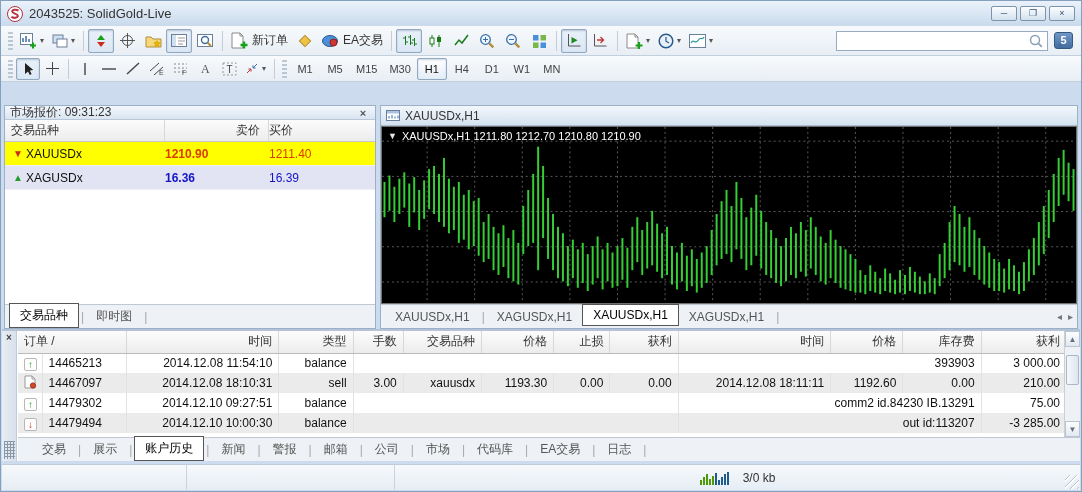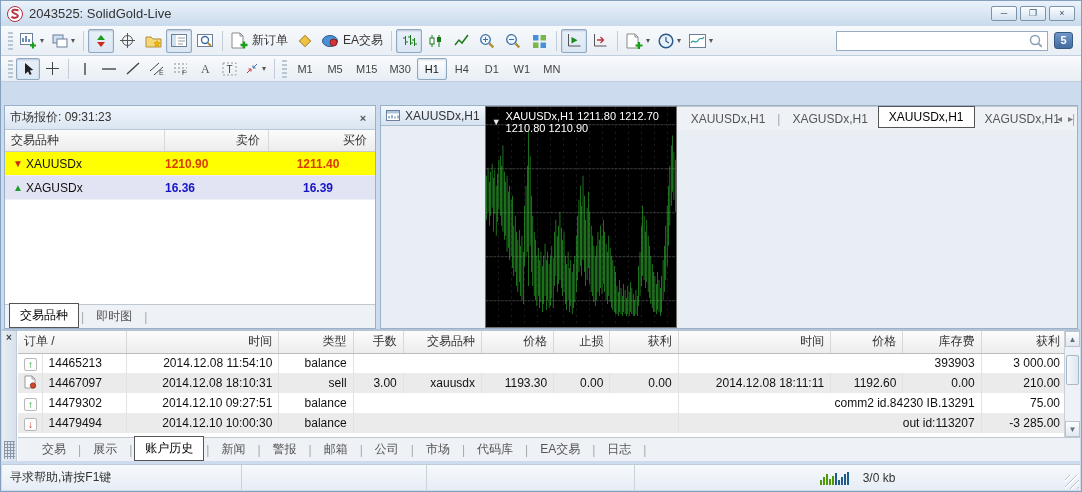--- a/index.html
+++ b/index.html
@@ -33,45 +33,45 @@
   .searchwrap{margin-left:auto;display:flex;align-items:center;gap:6px;padding-right:4px}
   .searchbox{width:212px;height:20px;border:1px solid #98aabf;background:#fff;display:flex;align-items:center}
   .searchbox input{flex:1;border:0;outline:0;height:16px;font:12px "Liberation Sans",sans-serif;padding:0 4px}
   .badge{min-width:19px;height:17px;background:linear-gradient(#6f97c8,#446d9f);border:1px solid #38597f;border-radius:3px;color:#fff;font-size:11px;font-weight:bold;text-align:center;line-height:15px;position:relative}
   .badge:after{content:"";position:absolute;left:3px;bottom:-4px;border:4px solid transparent;border-top-color:#446d9f;border-left-width:2px;border-right-width:2px}
 
   
   #main{position:absolute;left:1px;right:1px;top:102px;height:226px;background:#ccdcee}
   
   #market-watch{position:absolute;left:2px;top:2px;width:372px;bottom:0;background:#fff;border:1px solid #9ab0c6;display:flex;flex-direction:column}
-  .mw-title{height:24px;background:linear-gradient(#f2f7fc,#dae5f1);border-bottom:1px solid #b8c8d8;display:flex;align-items:center;padding:0 5px;color:#333}
+  .mw-title{height:14px;background:linear-gradient(#f2f7fc,#dae5f1);border-bottom:1px solid #b8c8d8;display:flex;align-items:center;padding:0 5px;color:#333}
   .mw-close{margin-left:auto;width:14px;text-align:center;color:#555;font-size:11px;font-weight:bold}
   .mw-cols{height:22px;display:flex;align-items:center;background:linear-gradient(#fcfcfc,#ececec);border-bottom:1px solid #c8c8c8;color:#333}
   .mw-cols .c0{flex:0 0 160px;padding-left:6px;border-right:1px solid #d8d8d8;height:100%;display:flex;align-items:center}
   .mw-cols .c1{flex:0 0 104px;text-align:right;padding-right:8px;border-right:1px solid #d8d8d8;height:100%;display:flex;align-items:center;justify-content:flex-end}
-  .mw-cols .c2{flex:1;text-align:right;padding-right:8px}
+  .mw-cols .c2{flex:1;text-align:left;padding-right:8px}
   .mw-row{height:24px;display:flex;align-items:center;border-bottom:1px solid #eef0f6}
   .mw-row.hl{background:#ffff00}
   .mw-row.lav{background:#e2e3f3}
   .mw-ico{flex:0 0 16px;margin-left:5px;font-size:10px;text-align:center}
   .mw-ico.up{color:#1d9e2c}.mw-ico.down{color:#cc2a1a}
   .mw-sym{flex:0 0 139px;color:#111}
   .mw-bid{flex:0 0 104px;text-align:left;padding-right:8px;font-weight:bold}
-  .mw-ask{flex:1;text-align:center;padding-right:8px;font-weight:bold}
+  .mw-ask{flex:1;text-align:left;padding-right:8px;font-weight:normal}
   .mw-row.hl .mw-bid,.mw-row.hl .mw-ask{color:#d93d00}
   .mw-row.lav .mw-bid,.mw-row.lav .mw-ask{color:#1414c8}
   .mw-space{flex:1;background:#fff}
   .mw-tabs{height:24px;background:#eef1f5;border-top:1px solid #c0c8d2;display:flex;align-items:center;padding-left:4px}
 
   .tabbtn{padding:2px 10px;color:#555;white-space:nowrap}
   .tabbtn.active{background:#fff;border:1px solid #555;color:#000;margin-top:-3px;padding:3px 10px;position:relative;z-index:2}
   .tabdiv{color:#a8a8a8;padding:0 2px}
 
   
-  #chart-window{position:absolute;left:378px;top:2px;right:2px;bottom:0;display:flex;flex-direction:row;border:1px solid #9ab0c6;background:#e9eef5}
+  #chart-window{position:absolute;left:378px;top:2px;right:2px;bottom:0;display:flex;flex-direction:column;border:1px solid #9ab0c6;background:#e9eef5}
   .cw-title{height:20px;display:flex;align-items:center;gap:5px;padding:0 5px;background:linear-gradient(#f2f7fc,#d5e2f0);border-bottom:1px solid #aabccc;color:#333}
   .cw-body{flex:1;position:relative;background:#000;border:1px solid #707070;overflow:hidden}
   .ohlc{position:absolute;left:6px;top:3px;color:#fff;font-size:11px;z-index:3;display:flex;gap:5px;align-items:center}
   .ohlc .mark{font-size:9px;color:#e8e8e8}
   #chart-svg{position:absolute;inset:0;width:100%;height:100%}
   .chart-tabs{height:24px;background:#eef1f5;border-top:1px solid #c0c8d2;display:flex;align-items:center;padding-left:4px;position:relative}
   .tab-scroll{position:absolute;right:4px;display:flex;gap:6px;color:#777;font-size:10px}
 
   
   #terminal{position:absolute;left:1px;right:1px;top:328px;height:132px;background:#fff;border-top:2px solid #b4c4d6}
@@ -701,21 +701,20 @@
         <span class="tabbtn">代码库</span>
         <span class="tabdiv">|</span>
         <span class="tabbtn">EA交易</span>
         <span class="tabdiv">|</span>
         <span class="tabbtn">日志</span>
         <span class="tabdiv">|</span>
       </div>
   </div>
 
   <div id="statusbar">
-    <span class="sb-cell help">寻求帮助,请按F1键</span>
     <span class="sb-cell e1"></span>
     <span class="sb-cell e2"></span>
     <span class="sb-cell net">
       <span class="sig" id="sig">
           <i style="height: 5px;"></i>
           <i style="height: 8px;"></i>
           <i style="height: 11px;"></i>
           <i style="height: 6px;"></i>
           <i style="height: 9px;"></i>
           <i class="b" style="height: 12px;"></i>

